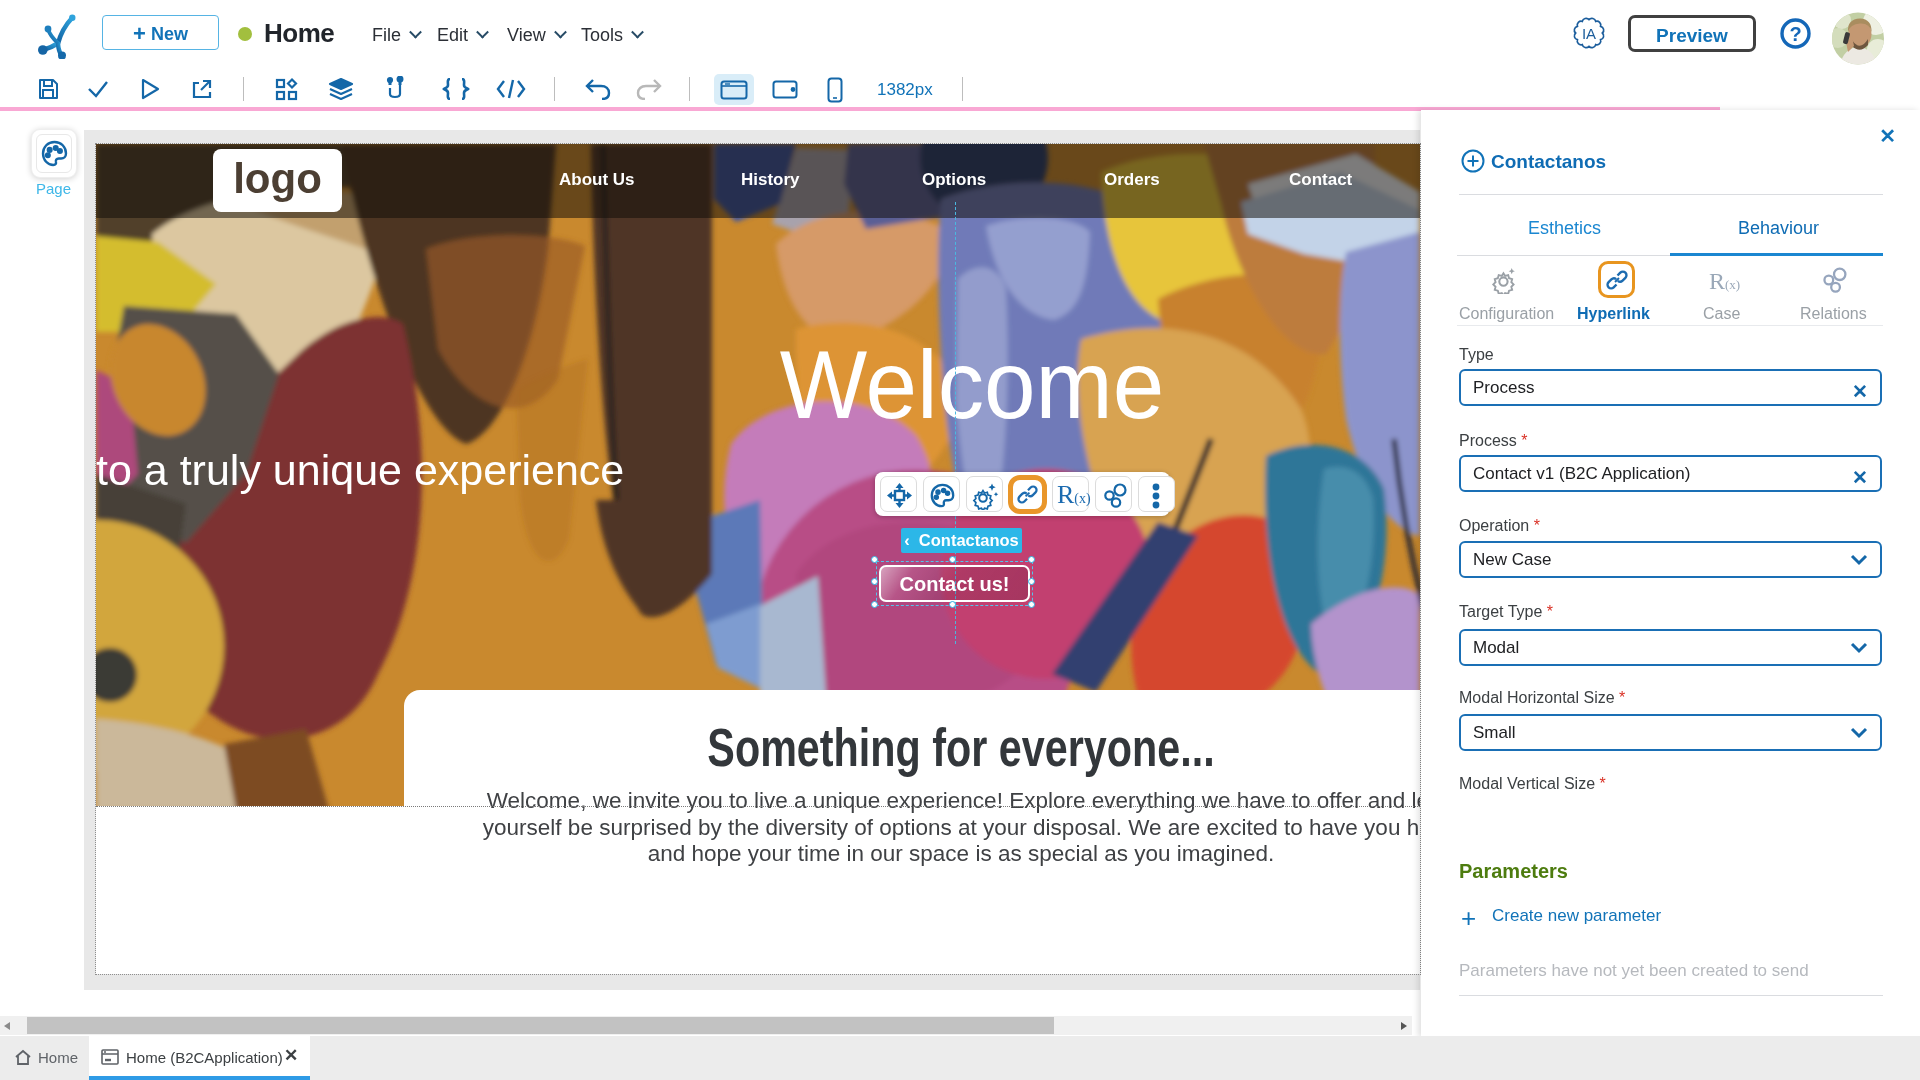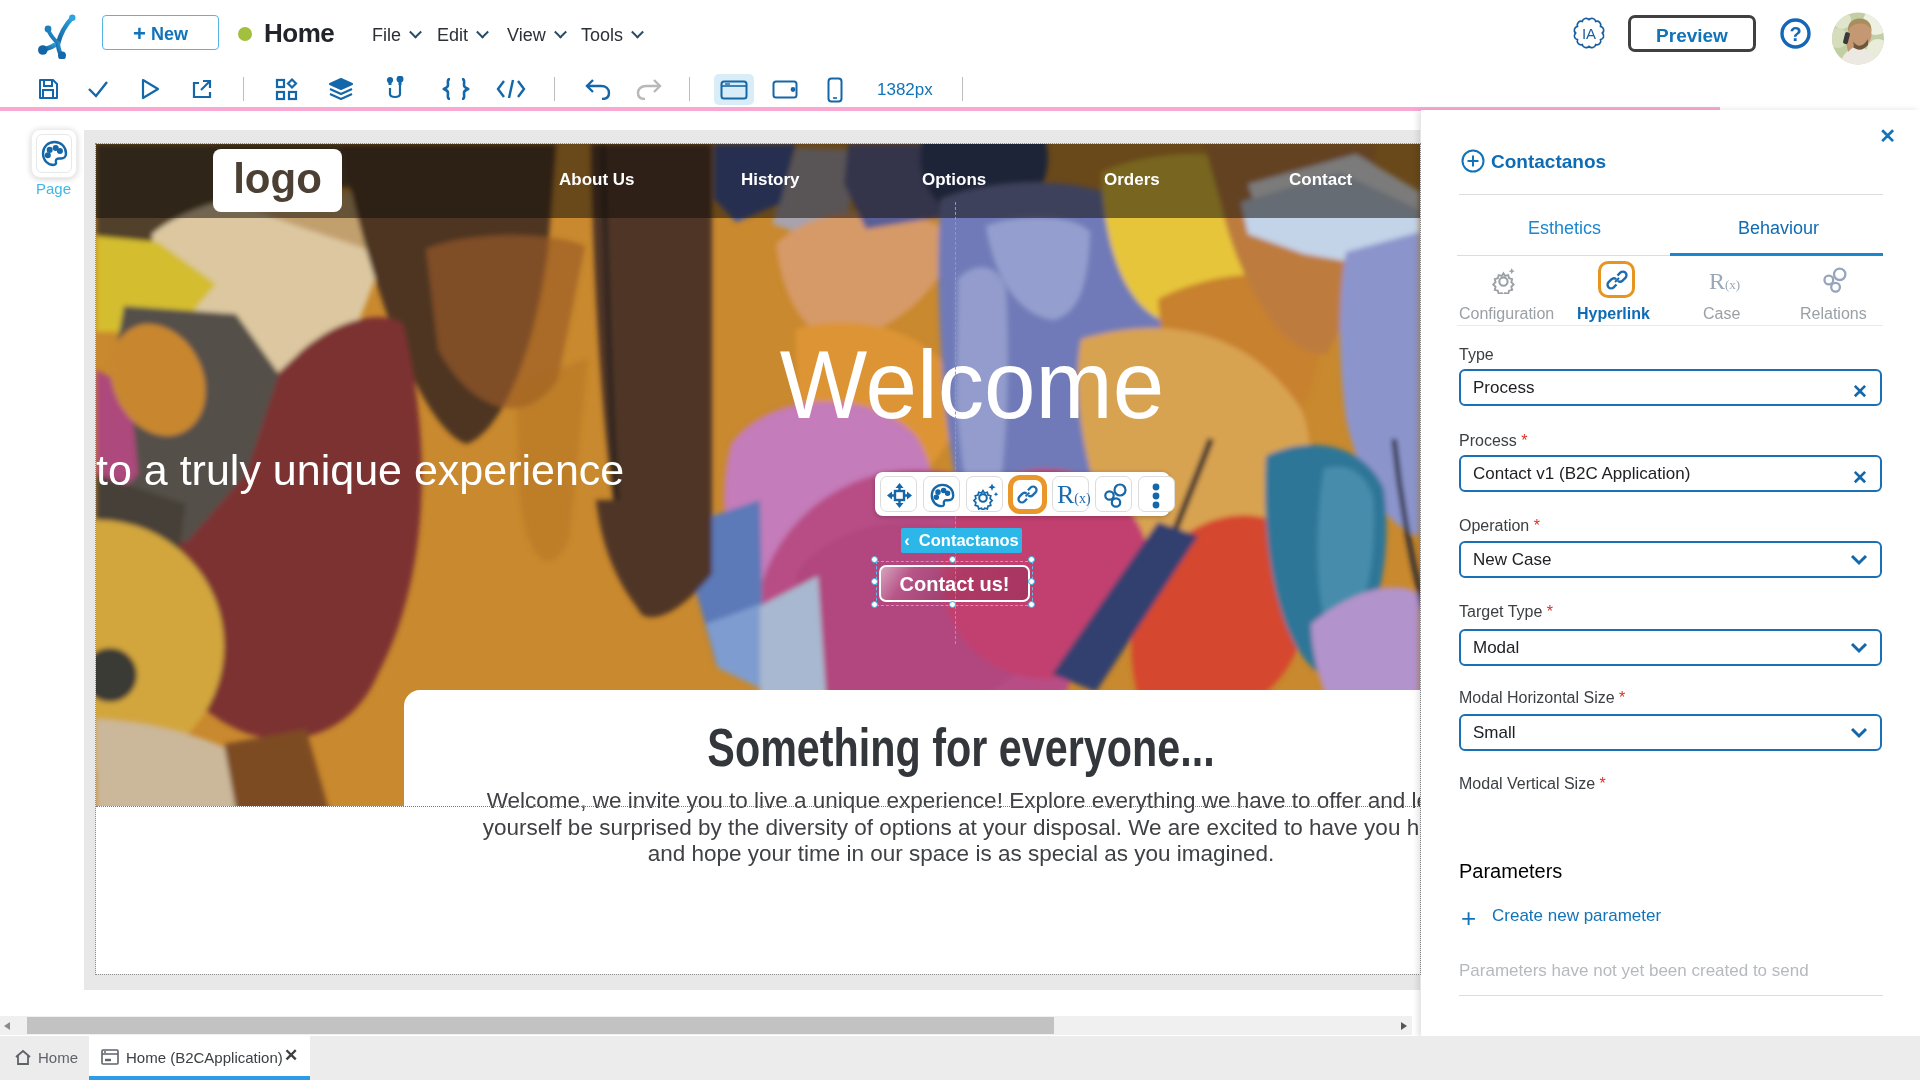--- a/index.html
+++ b/index.html
@@ -423,21 +423,21 @@
         </svg></div>
   <div class="rlabel" style="top:493px">Target Type <span class="rstar">*</span></div>
   <div class="rinput" style="top:519px">Modal<svg class="abs" style="right:12px;top:11px" width="18" height="12" viewBox="0 0 18 12" fill="none" stroke="#1467a8" stroke-width="3">
           <path d="M2,2 L9,9 L16,2"></path>
         </svg></div>
   <div class="rlabel" style="top:579px">Modal Horizontal Size <span class="rstar">*</span></div>
   <div class="rinput" style="top:604px">Small<svg class="abs" style="right:12px;top:11px" width="18" height="12" viewBox="0 0 18 12" fill="none" stroke="#1467a8" stroke-width="3">
           <path d="M2,2 L9,9 L16,2"></path>
         </svg></div>
   <div class="rlabel" style="top:665px">Modal Vertical Size <span class="rstar">*</span></div>
-  <div class="abs" style="left:38px;top:750px;color:#000000;font-size:20px;font-weight:normal">Parameters</div>
+  <div class="abs" style="left:38px;top:750px;color:#4d7c0f;font-size:20px;font-weight:bold">Parameters</div>
   <div class="abs" style="left:40px;top:793px;color:#1173b8;font-size:26px">+</div>
   <div class="abs" style="left:71px;top:796px;color:#1173b8;font-size:17px">Create new parameter</div>
   <div class="abs" style="left:38px;top:851px;color:#b6b9be;font-size:17px">Parameters have not yet been created to send</div>
   <div class="abs" style="left:38px;top:885px;width:424px;height:1px;background:#dadce0"></div>
 </div>
 
 <div id="hscroll">
   <svg class="abs" style="left:3px;top:5px" width="8" height="10" viewBox="0 0 8 10">
         <path d="M7,1 L1,5 L7,9 Z" fill="#8a8a8a"></path>
       </svg>

